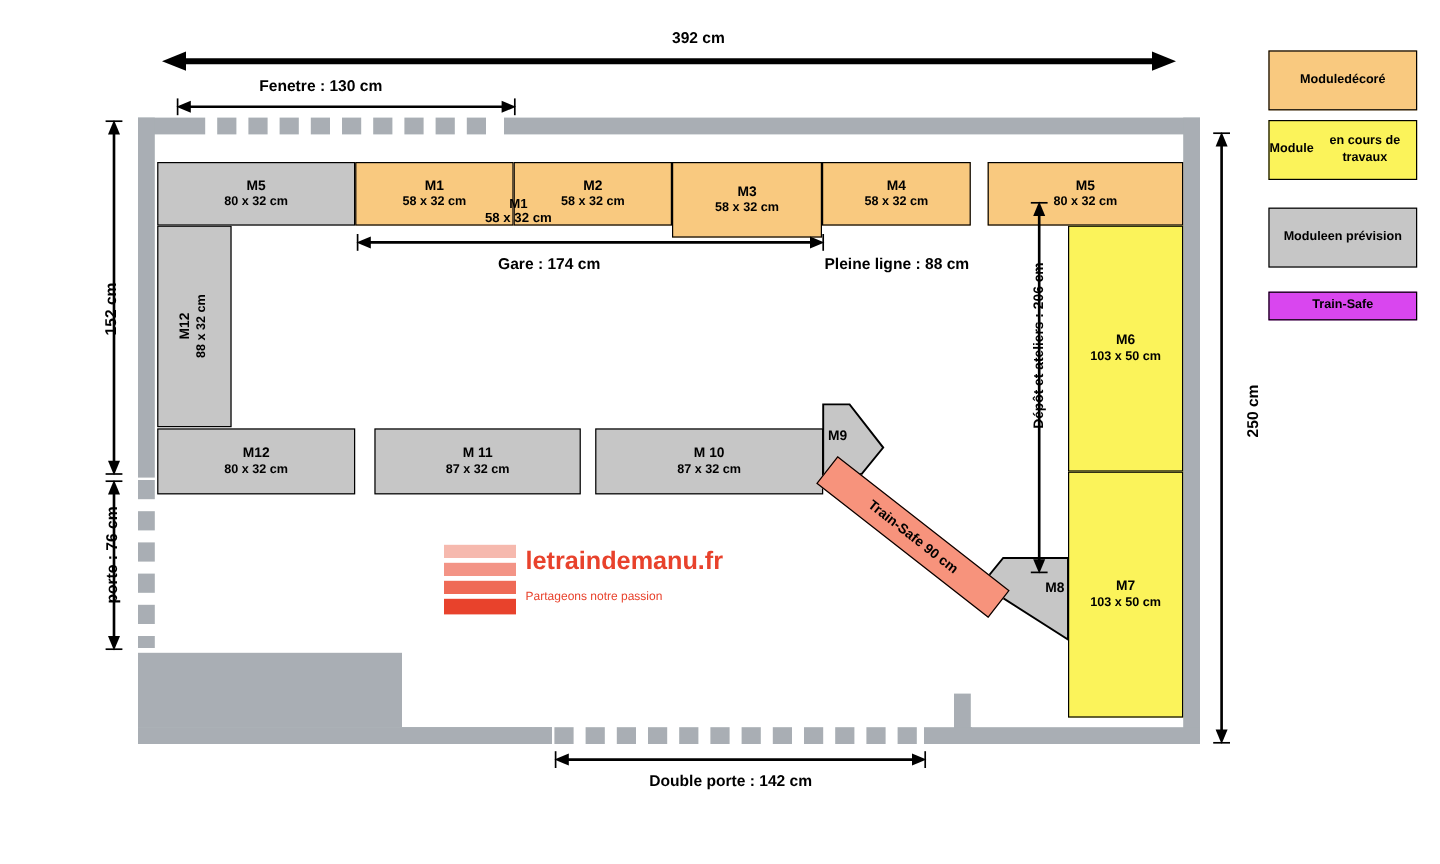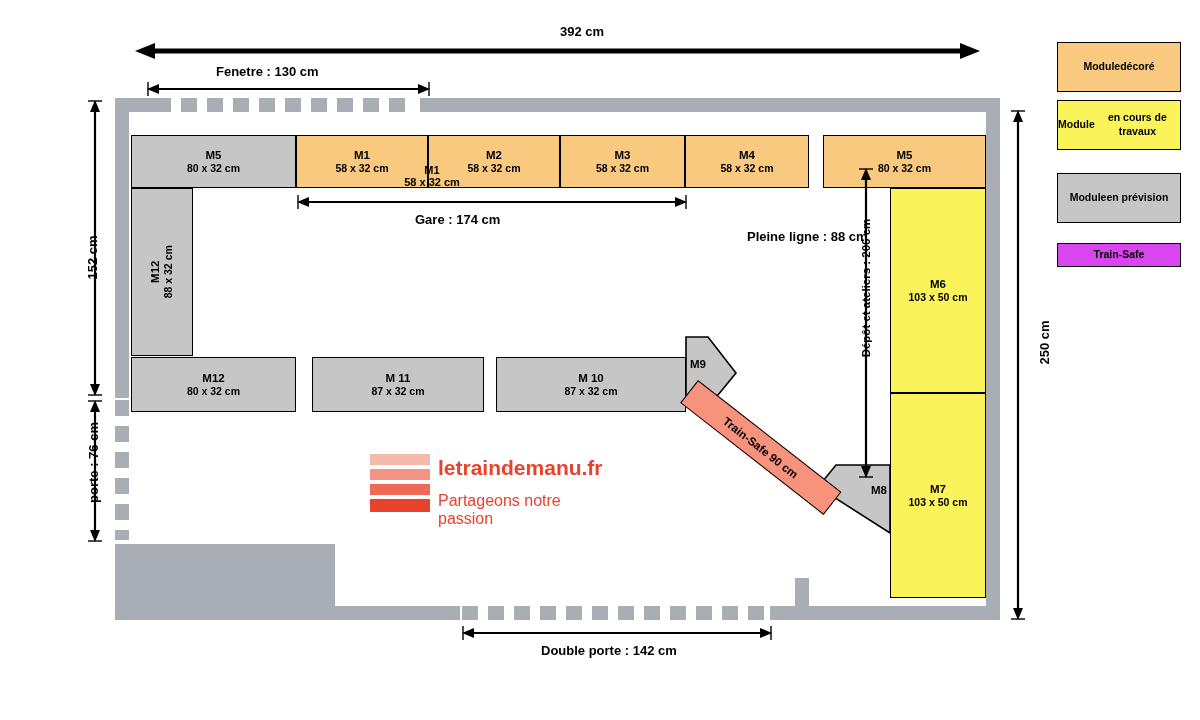--- a/index.html
+++ b/index.html
@@ -19,21 +19,21 @@
   .dash{background:#a9aeb4;}
   .legend-box{box-sizing:border-box;border:1.3px solid #000;width:124px;
               display:flex;flex-direction:row;align-items:center;
               justify-content:center;text-align:center;font-weight:bold;
               font-size:10.5px;line-height:1.3;margin-top:15px;}
   .rot90{transform:rotate(-90deg);transform-origin:center center;white-space:nowrap;}
   .dimtxt{font-weight:bold;font-size:13px;white-space:nowrap;}
   .small-dimtxt{font-weight:bold;font-size:11px;white-space:nowrap;}
   svg{display:block;overflow:visible;}
   .logo-txt-main{font-size:21px;font-weight:bold;color:#e8422c;}
-  .logo-txt-sub{font-size:16px;color:#e8422c;}
+  .logo-txt-sub{font-size:10px;color:#e8422c;}
 </style>
 </head>
 <body>
 
 <div class="abs wall" style="left:115px;top:98px;width:40px;height:14px;"></div>
 <div class="abs wall" style="left:420px;top:98px;width:580px;height:14px;"></div>
 <div class="abs wall" style="left:115px;top:98px;width:14px;height:300px;"></div>
 <div class="abs wall" style="left:986px;top:98px;width:14px;height:522px;"></div>
 <div class="abs wall" style="left:795px;top:606px;width:205px;height:14px;"></div>
 <div class="abs wall" style="left:795px;top:578px;width:14px;height:42px;"></div>
@@ -84,21 +84,21 @@
   <span class="l2">80 x 32 cm</span>
 </div>
 <div class="abs mod orange" style="left:296px;top:115px;width:132px;height:53px;">
   <span class="l1">M1</span>
   <span class="l2">58 x 32 cm</span>
 </div>
 <div class="abs mod orange" style="left:428px;top:115px;width:132px;height:53px;">
   <span class="l1">M2</span>
   <span class="l2">58 x 32 cm</span>
 </div>
-<div class="abs mod orange" style="left:560px;top:115px;width:125px;height:53px;">
+<div class="abs mod orange" style="left:560px;top:115px;width:125px;height:63px;">
   <span class="l1">M3</span>
   <span class="l2">58 x 32 cm</span>
 </div>
 <div class="abs mod orange" style="left:685px;top:115px;width:124px;height:53px;">
   <span class="l1">M4</span>
   <span class="l2">58 x 32 cm</span>
 </div>
 <div class="abs mod orange" style="left:823px;top:115px;width:163px;height:53px;">
   <span class="l1">M5</span>
   <span class="l2">80 x 32 cm</span>
@@ -199,21 +199,21 @@
 
 <svg class="abs" style="left:297px;top:195px;width:390px;height:14px;" viewBox="0 0 390 14">
   <line x1="8" y1="7" x2="382" y2="7" stroke="#000" stroke-width="2.2"></line>
   <polygon points="0,7 12,2 12,12" fill="#000"></polygon>
   <polygon points="390,7 378,2 378,12" fill="#000"></polygon>
   <line x1="1" y1="0" x2="1" y2="14" stroke="#000" stroke-width="1.4"></line>
   <line x1="389" y1="0" x2="389" y2="14" stroke="#000" stroke-width="1.4"></line>
 </svg>
 <div class="abs dimtxt" style="left:415px;top:212px;">Gare  : 174 cm</div>
 
-<div class="abs dimtxt" style="left:747px;top:212px;margin-top:17px;">Pleine ligne : 88 cm</div>
+<div class="abs dimtxt" style="left:687px;top:212px;">Pleine ligne : 88 cm</div>
 
 <div class="abs dimtxt rot90" style="left:781px;top:282px;width:170px;text-align:center;font-size:11.5px;">Dépôt et ateliers : 206 cm</div>
 <svg class="abs" style="left:859px;top:168px;width:14px;height:310px;" viewBox="0 0 14 310">
   <line x1="7" y1="8" x2="7" y2="302" stroke="#000" stroke-width="2.2"></line>
   <polygon points="7,0 2,12 12,12" fill="#000"></polygon>
   <polygon points="7,310 2,298 12,298" fill="#000"></polygon>
   <line x1="0" y1="1" x2="14" y2="1" stroke="#000" stroke-width="1.4"></line>
   <line x1="0" y1="309" x2="14" y2="309" stroke="#000" stroke-width="1.4"></line>
 </svg>
 

